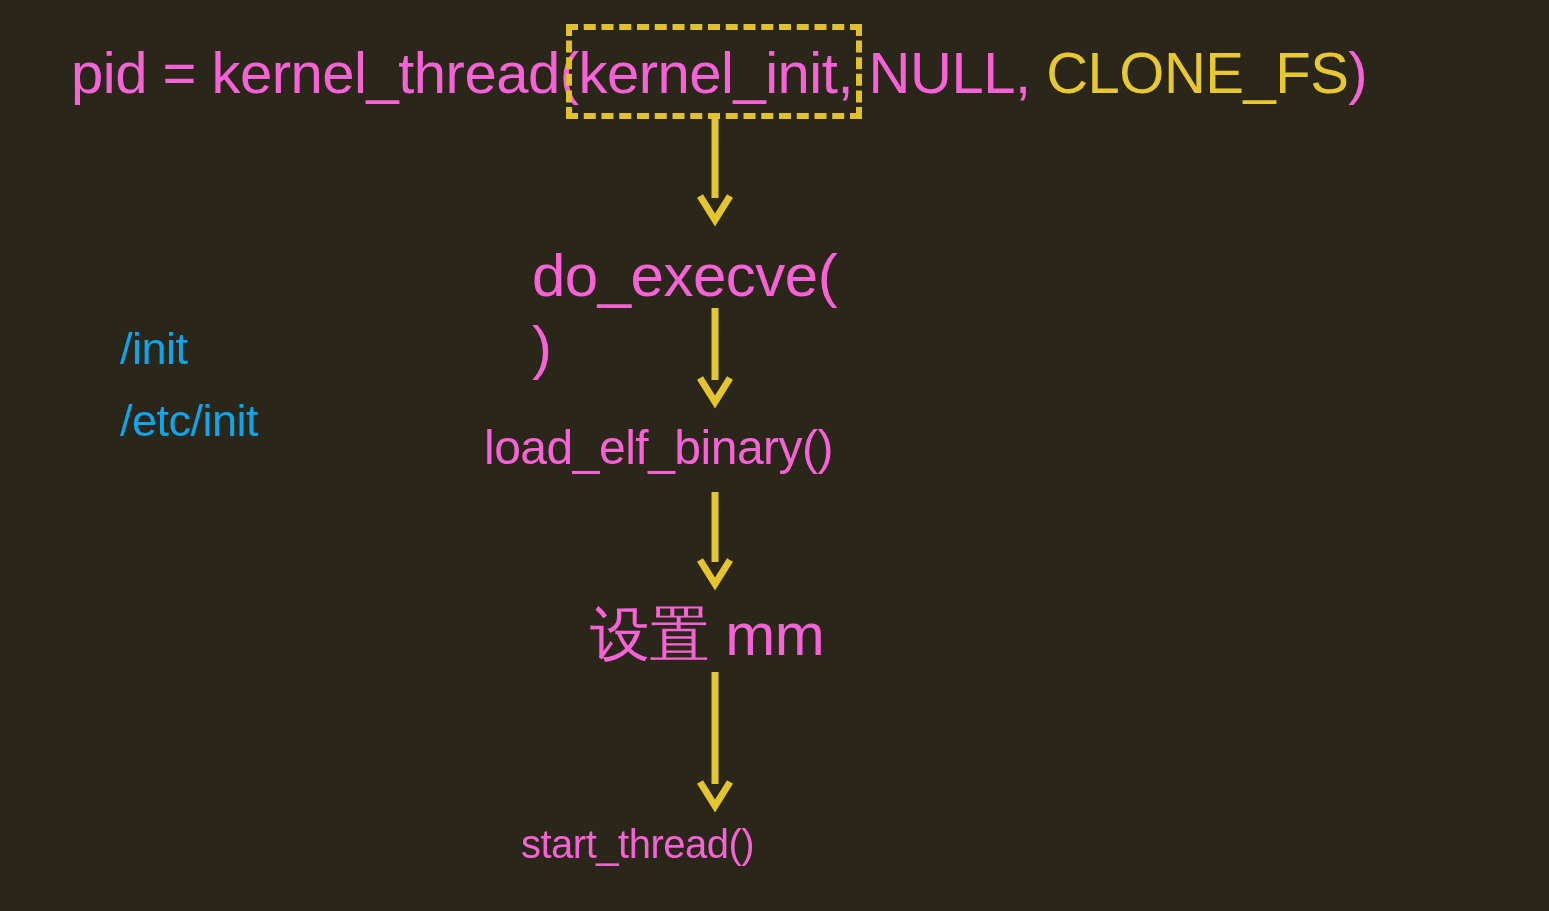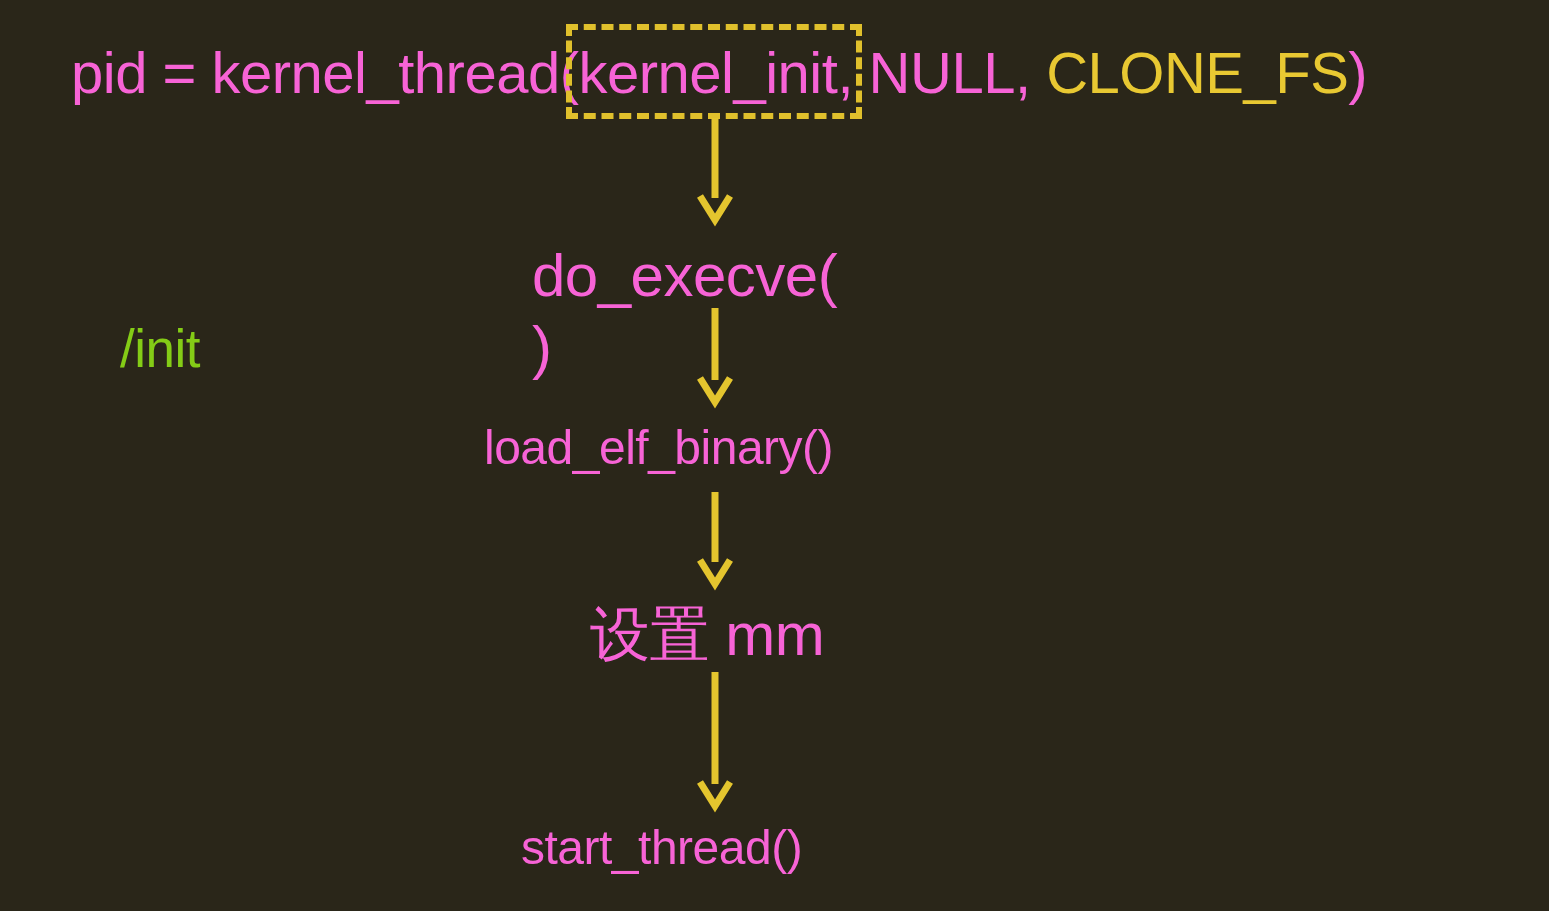--- a/index.html
+++ b/index.html
@@ -52,31 +52,31 @@
   }
   #set-mm-label {
     left: 590px;
     top: 603px;
     font-size: 60px;
     line-height: 1.05;
   }
   #start-thread-label {
     left: 521px;
     top: 824px;
-    font-size: 48px;
+    font-size: 40px;
   }
 
   
   #init-path-list {
     position: absolute;
     left: 120px;
     top: 313px;
-    font-size: 53px;
+    font-size: 45px;
     line-height: 72px;
-    color: #84cc16;
+    color: #0ea5e9;
     letter-spacing: -0.5px;
   }
   #init-path-list div { white-space: pre; }
 
   
   #kernel-init-box {
     position: absolute;
     left: 566px;
     top: 24px;
     width: 296px;
@@ -133,15 +133,16 @@
     <svg width="60" height="142" viewBox="0 0 60 142" fill="none" aria-hidden="true">
       <path d="M25 0 V 112" stroke="#e4c52e" stroke-width="7" stroke-linecap="butt"></path>
       <path d="M10 110 L25 134 L40 110" stroke="#e4c52e" stroke-width="7" fill="none" stroke-linejoin="miter"></path>
     </svg>
   </div>
 
   <div class="txt pink" id="start-thread-label">start_thread()</div>
 
   <div id="init-path-list">
     <div>/init</div>
+    <div>/etc/init</div>
   </div>
 
 </div>
 
 </body></html>

